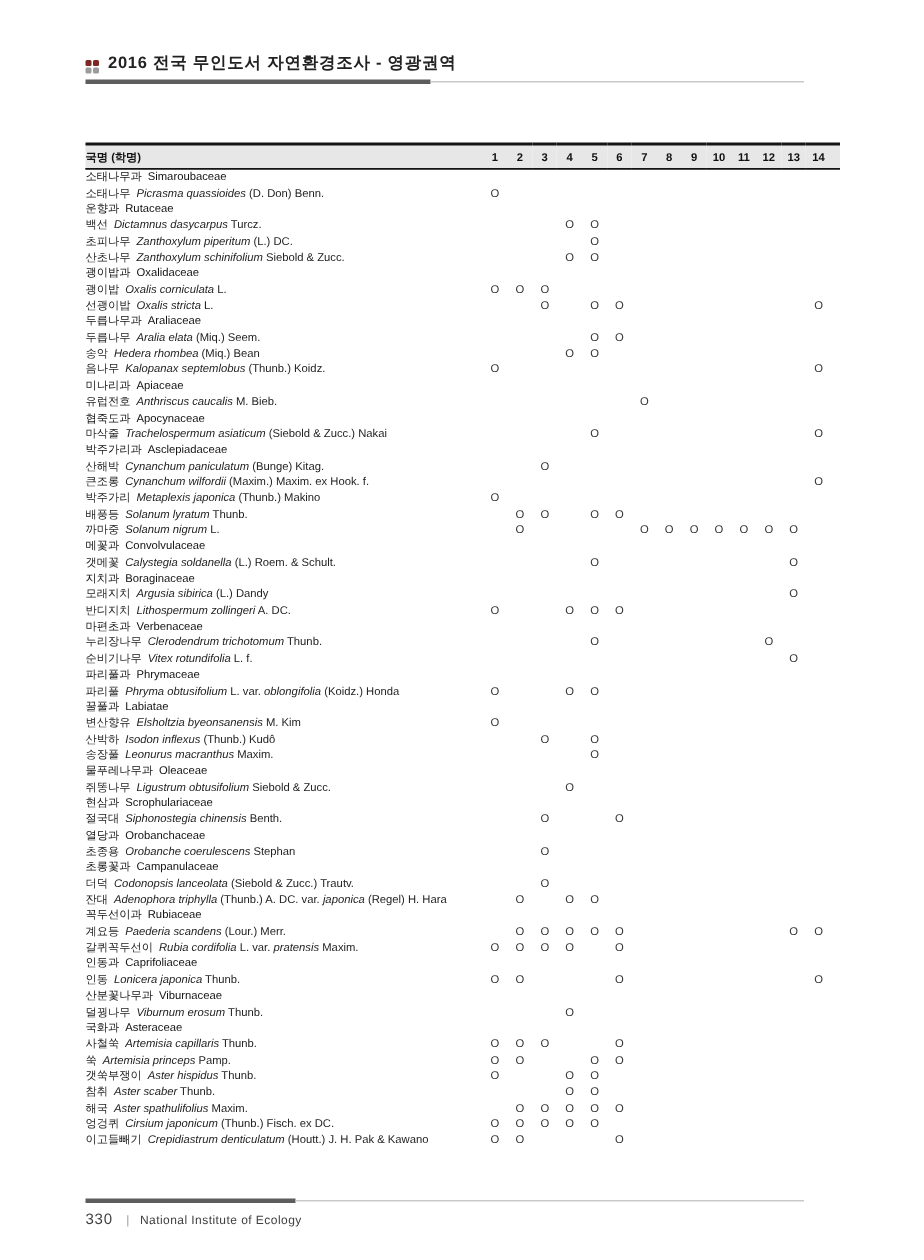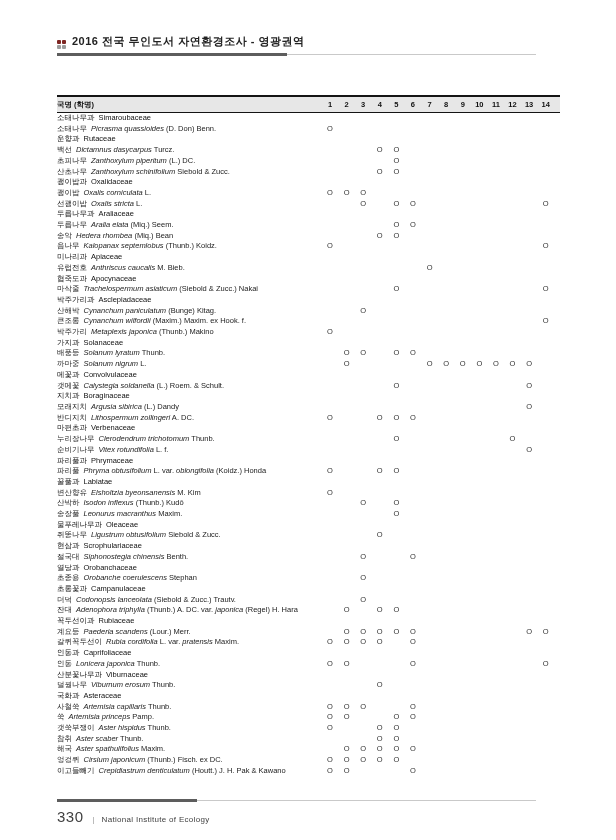--- a/index.html
+++ b/index.html
@@ -33,21 +33,21 @@
   table.sp td{height:10.7px;line-height:10.7px;font-size:7.5px;padding:0;white-space:nowrap;overflow:hidden;}
   td.name{text-align:left;padding-left:5px;color:#222;}
   tr.fam td.name{font-weight:normal;color:#111;}
   td.name .kr{margin-right:4px;}
   td.name i{}
   td.site{color:#333;font-size:7px;}
   
   .doc-footer{position:absolute;left:57px;top:795px;width:479px;}
   .doc-footer .rule .dark{width:140px;height:3px;}
   .foot-line{display:flex;align-items:baseline;margin-top:6px;}
-  .page-num{font-size:15px;color:#3f3f3f;letter-spacing:0.5px;}
+  .page-num{font-size:10px;color:#3f3f3f;letter-spacing:0.5px;}
   .foot-sep{font-size:8px;color:#999;margin:0 7px 0 9px;}
   .foot-inst{font-size:8px;color:#3f3f3f;letter-spacing:0.3px;}
 </style>
 </head>
 <body>
 
 <div class="page">
 
   <div class="doc-header">
     <div class="head-line">
@@ -460,38 +460,20 @@
           <td class="site"></td>
           <td class="site"></td>
           <td class="site"></td>
           <td class="site"></td>
           <td class="site"></td>
           <td class="site"></td>
           <td class="site"></td>
           <td class="site"></td>
           <td class="sp-end"></td>
         </tr>
-        <tr class="fam">
-          <td class="name"><span class="kr">가지과</span><span class="lat">Solanaceae</span></td>
-          <td class="site"></td>
-          <td class="site"></td>
-          <td class="site"></td>
-          <td class="site"></td>
-          <td class="site"></td>
-          <td class="site"></td>
-          <td class="site"></td>
-          <td class="site"></td>
-          <td class="site"></td>
-          <td class="site"></td>
-          <td class="site"></td>
-          <td class="site"></td>
-          <td class="site"></td>
-          <td class="site"></td>
-          <td class="sp-end"></td>
-        </tr>
         <tr class="spc">
           <td class="name"><span class="kr">배풍등</span><i class="sci">Solanum lyratum</i><span class="sci"> Thunb.</span></td>
           <td class="site"></td>
           <td class="site">O</td>
           <td class="site">O</td>
           <td class="site"></td>
           <td class="site">O</td>
           <td class="site">O</td>
           <td class="site"></td>
           <td class="site"></td>

